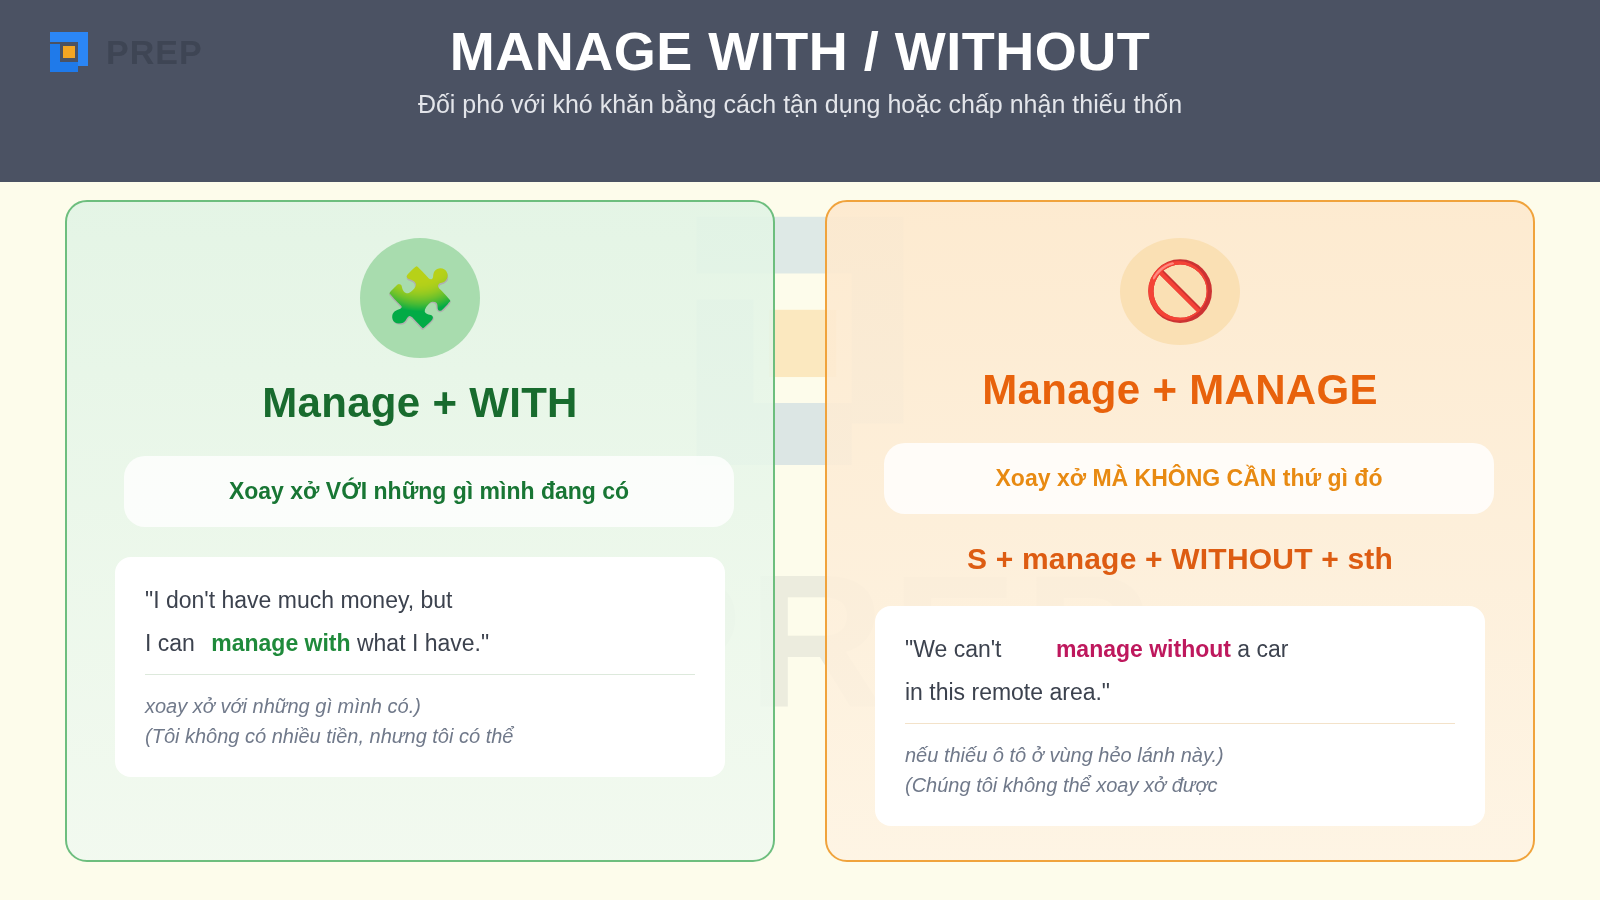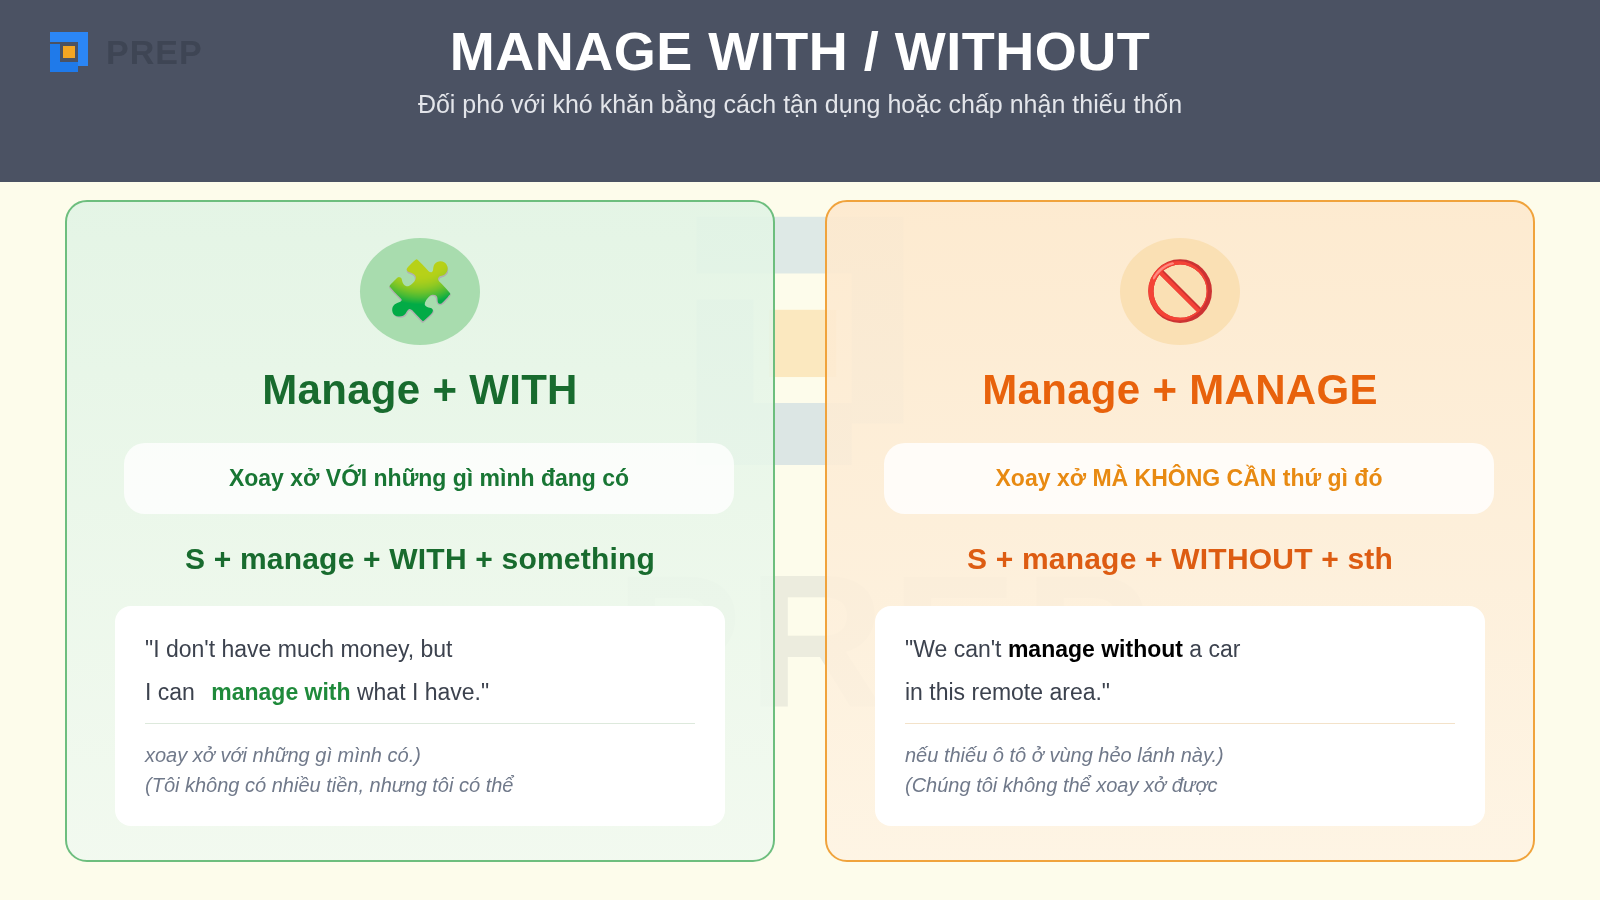--- a/index.html
+++ b/index.html
@@ -199,21 +199,21 @@
     padding: 26px 30px 26px 30px;
     box-sizing: border-box;
   }
   .ex-line {
     font-size: 23px;
     color: #3C424E;
     line-height: 1.5;
     margin: 0 0 8px 0;
   }
   .ex-line b.green { color: #1F8A3B; margin-left: 10px; }
-  .ex-line b.orange { color: #000000; }
+  .ex-line b.orange { color: #be185d; margin-left: 48px; }
   .ex-rule {
     height: 1px;
     border: 0;
     margin: 14px 0 16px 0;
   }
   .ex-rule.green { background: #DDE9DC; }
   .ex-rule.orange { background: #F3E2C9; }
   .ex-trans {
     font-size: 20px;
     font-style: italic;
@@ -258,21 +258,20 @@
   </div>
 
   <div class="cards">
 
     <div class="card green">
       <div class="icon-circle green">🧩</div>
       <h2 class="card-title green">Manage + WITH</h2>
 
       <div class="meaning-box green">Xoay xở VỚI những gì mình đang có</div>
 
-      <div class="formula green">S + manage + WITH + something</div>
 
       <div class="example-box">
         <p class="ex-line">
           <span>"I don't have much money, but</span>
         </p>
         <p class="ex-line">
           <span>I can </span><b class="green">manage with</b><span> what I have."</span>
         </p>
         <hr class="ex-rule green">
         <p class="ex-trans">xoay xở với những gì mình có.)</p>

